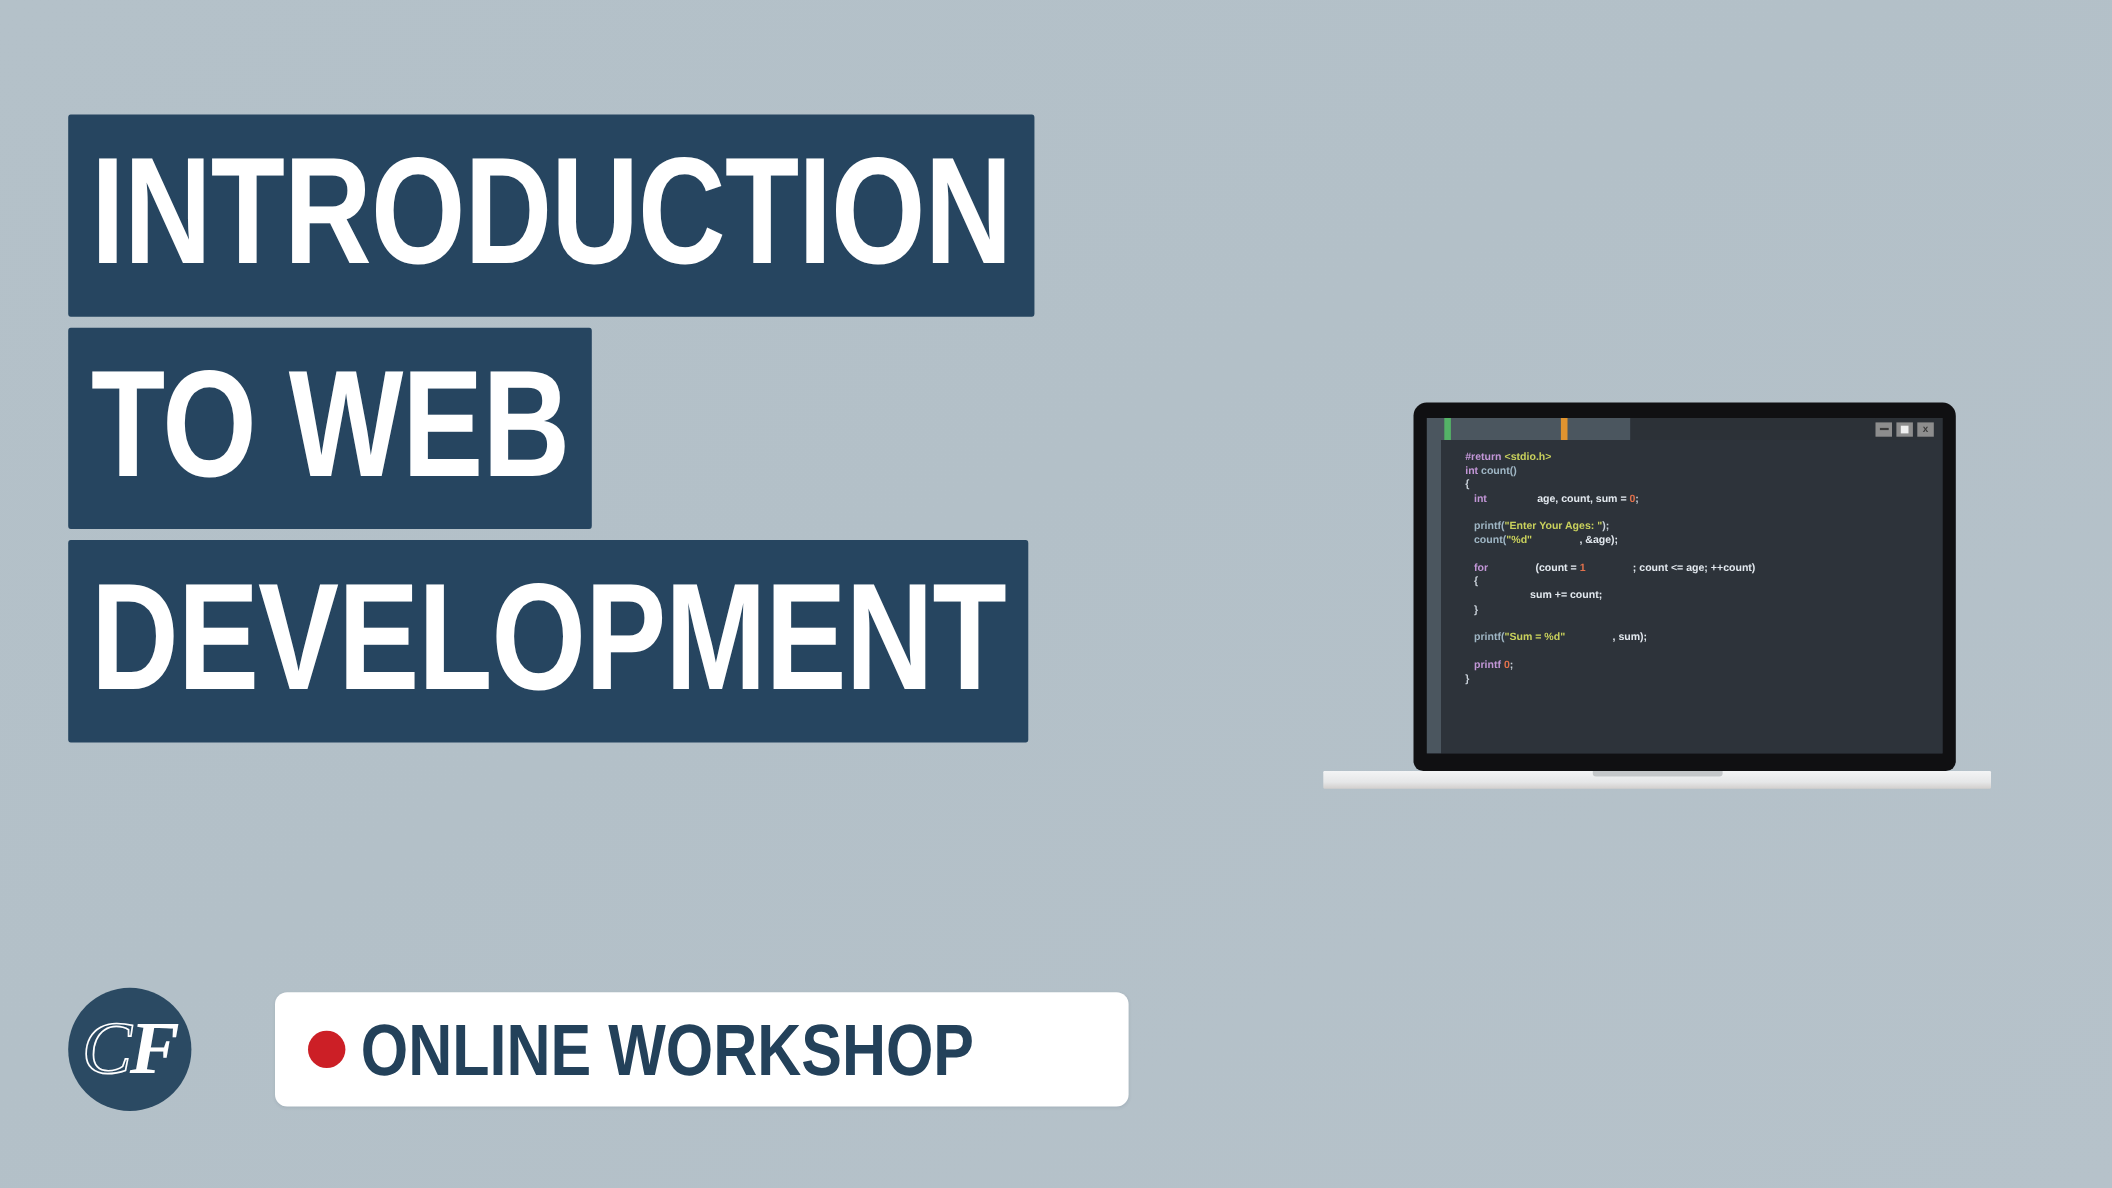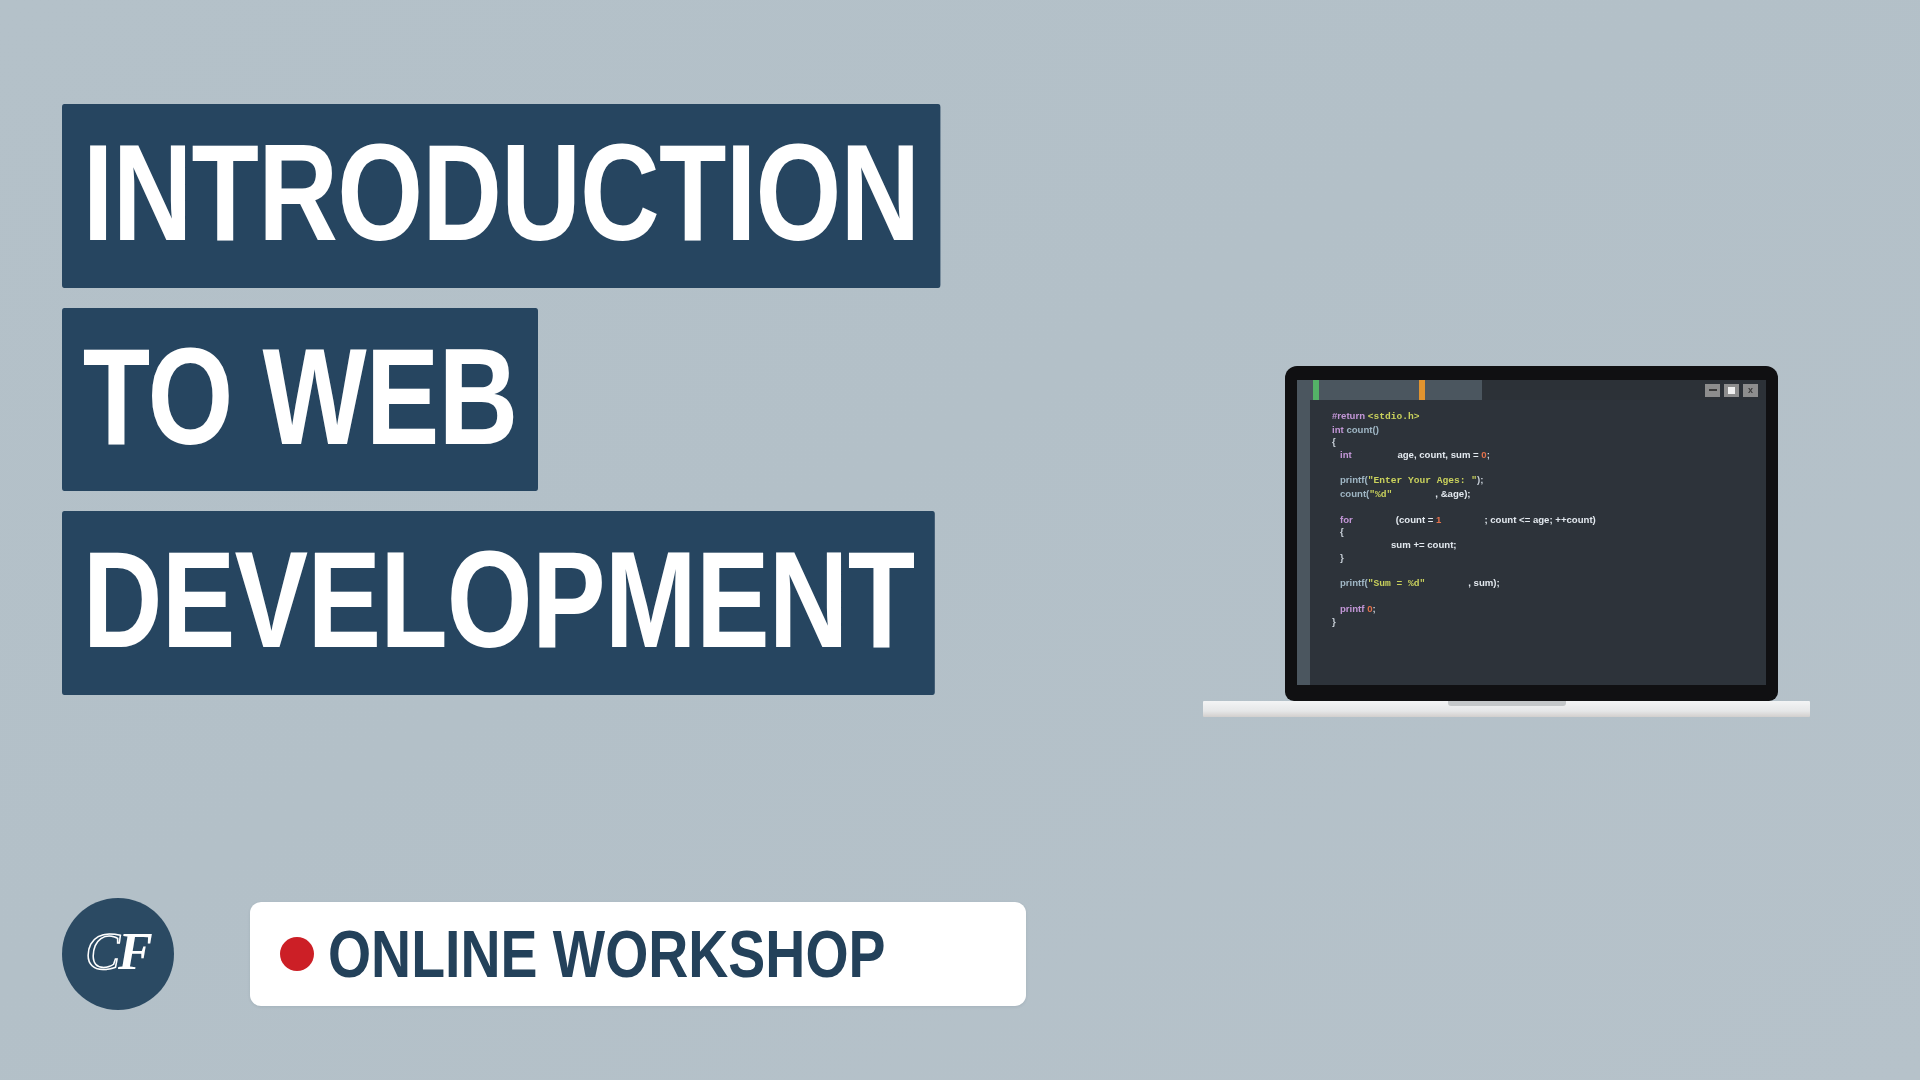--- a/index.html
+++ b/index.html
@@ -13,21 +13,21 @@
     width:1920px; height:1080px;
     background:linear-gradient(150deg,#b4c1c9 0%,#b3c0c8 45%,#b6c2ca 100%);
   }
 
   
   #title-group {
     position:absolute;
     left:62px; top:104px;
     display:flex; flex-direction:column;
     align-items:flex-start;
-    gap:20px;
+    gap:10px;
   }
   .title-block {
     background:#264560;
     border-radius:3px;
     color:#ffffff;
     font-family:"Liberation Sans Narrow","Liberation Sans", sans-serif;
     font-weight:700;
     font-size:138px;
     line-height:0.94;
     letter-spacing:-1px;
@@ -48,21 +48,21 @@
     width:112px; height:112px;
     border-radius:50%;
     background:#2b4a63;
     display:flex; align-items:center; justify-content:center;
     flex:none;
   }
   #brand-logo .mark {
     font-family:"Liberation Serif", serif;
     font-style:italic;
     font-weight:700;
-    font-size:52px;
+    font-size:68px;
     color:#ffffff;
     letter-spacing:-2px;
     line-height:1;
     display:block;
     transform:translateY(-2px);
     text-align:right;
   }
   #brand-logo .mark .c {
     font-weight:400;
     -webkit-text-stroke:1.5px #ffffff;
@@ -157,21 +157,21 @@
     padding:10px 0 0 22px;
     font-family:"Liberation Sans","DejaVu Sans",sans-serif;
     font-size:9.6px;
     line-height:12.6px;
     font-weight:600;
     overflow:hidden;
   }
   .code-line { white-space:pre; color:#d6dce2; }
   .code-line.blank { height:12.6px; }
   .tok-kw      { color:#c296d6; }
-  .tok-str     { color:#c9d15c;font-family:Liberation Mono, monospace; }
+  .tok-str     { color:#c9d15c; }
   .tok-num     { color:#e2714c; }
   .tok-fn      { color:#9fb6c4; }
   .tok-plain   { color:#e3e9ef;margin-left:43px; }
   .tok-punct   { color:#c9d1d9; }
 
   #laptop-base {
     position:absolute;
     left:-82px; top:335px;
     width:607px; height:16px;
     background:linear-gradient(180deg,#f3f4f5 0%,#e6e7e8 62%,#d2cfcd 100%);

